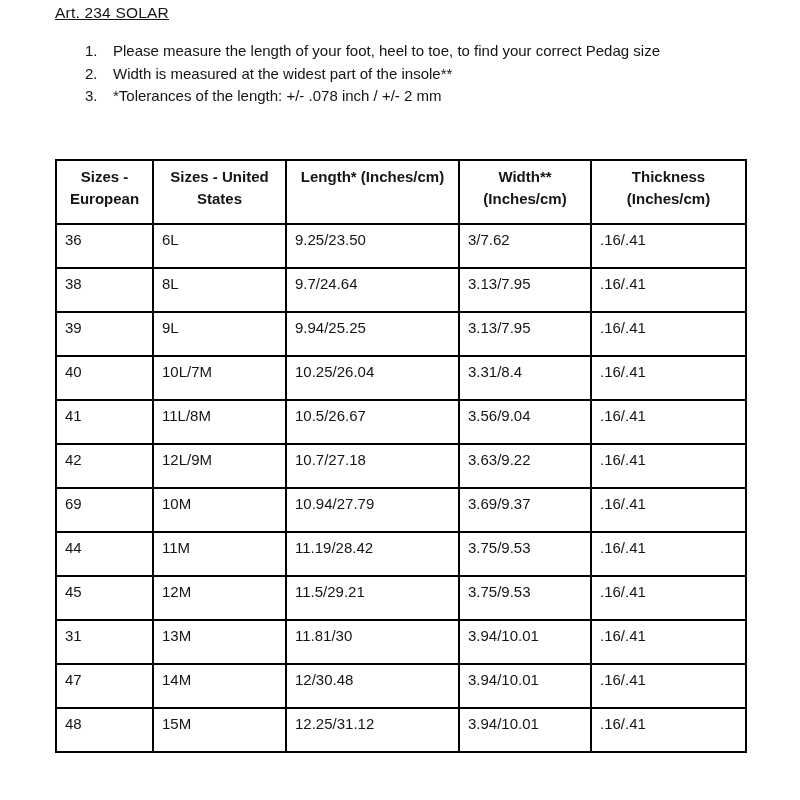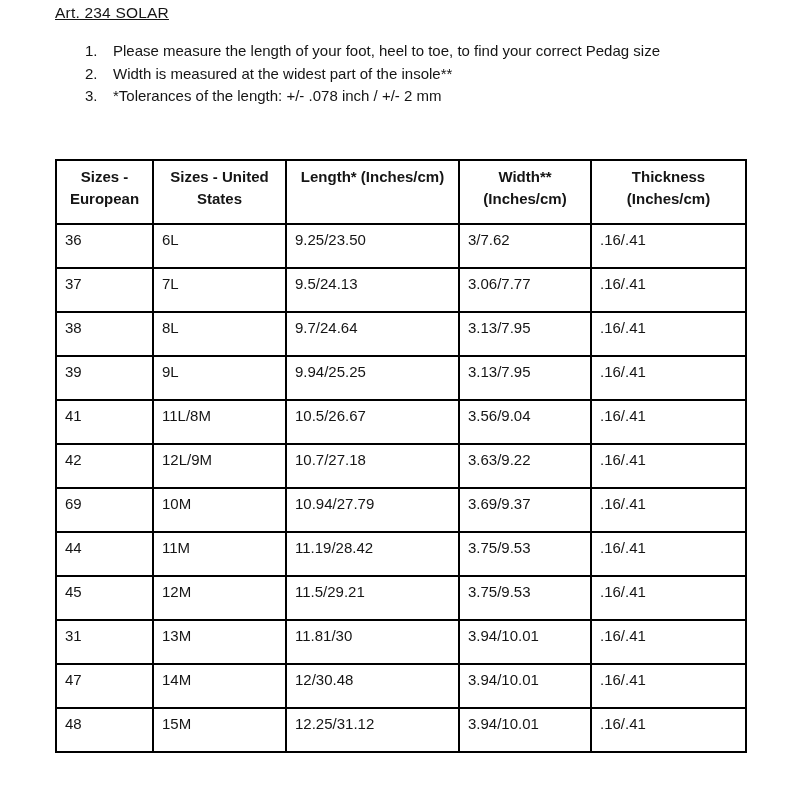--- a/index.html
+++ b/index.html
@@ -117,41 +117,41 @@
     </thead>
     <tbody>
         <tr>
           <td>36</td>
           <td>6L</td>
           <td>9.25/23.50</td>
           <td>3/7.62</td>
           <td>.16/.41</td>
         </tr>
         <tr>
-          <td>37</td>
-          <td>7L</td>
-          <td>9.5/24.13</td>
-          <td>3.06/7.77</td>
-          <td>.16/.41</td>
-        </tr>
-        <tr>
           <td>38</td>
           <td>8L</td>
           <td>9.7/24.64</td>
           <td>3.13/7.95</td>
           <td>.16/.41</td>
         </tr>
         <tr>
           <td>39</td>
           <td>9L</td>
           <td>9.94/25.25</td>
           <td>3.13/7.95</td>
           <td>.16/.41</td>
         </tr>
         <tr>
+          <td>40</td>
+          <td>10L/7M</td>
+          <td>10.25/26.04</td>
+          <td>3.31/8.4</td>
+          <td>.16/.41</td>
+        </tr>
+        <tr>
           <td>41</td>
           <td>11L/8M</td>
           <td>10.5/26.67</td>
           <td>3.56/9.04</td>
           <td>.16/.41</td>
         </tr>
         <tr>
           <td>42</td>
           <td>12L/9M</td>
           <td>10.7/27.18</td>

